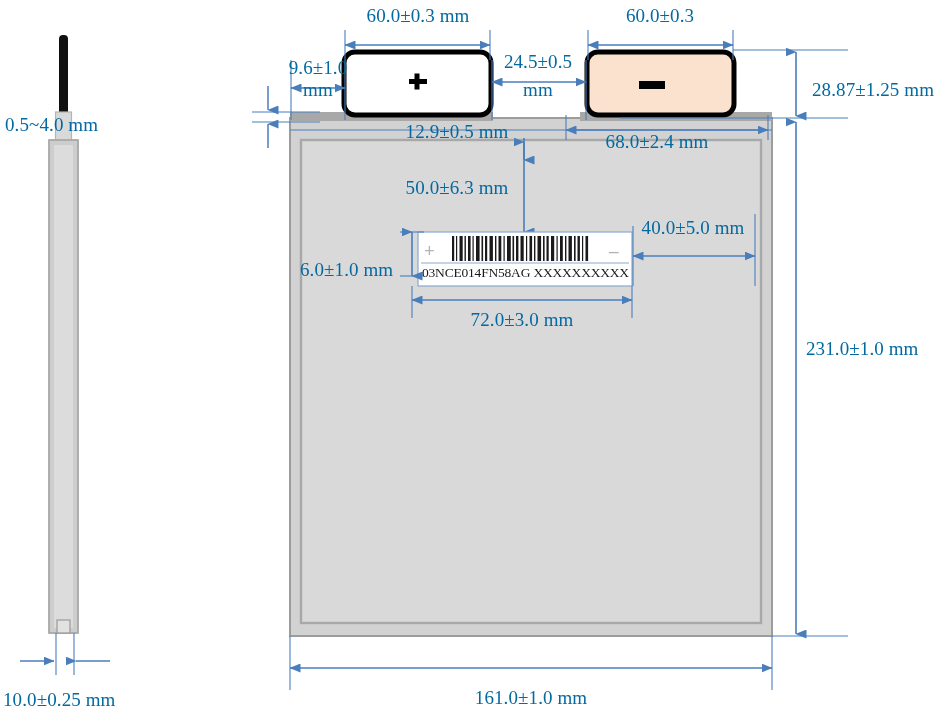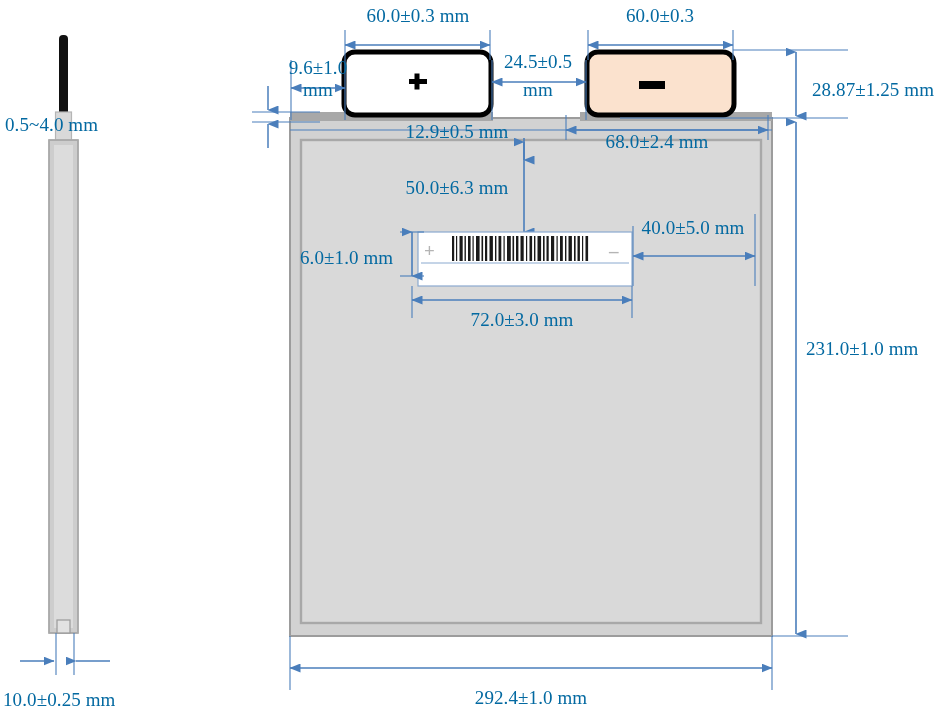--- a/index.html
+++ b/index.html
@@ -217,20 +217,21 @@
           <rect x="125.5" y="0" width="2.4" height="25"></rect>
         <rect x="130" y="0" width="1.2" height="25"></rect>
           <rect x="133.5" y="0" width="2.6" height="25"></rect>
       </g>
     </svg>
   </div>
 
   <div class="bc-plus" style="left:424px;top:240px;font-size:19px;">+</div>
   <div class="bc-minus" style="left:609px;top:240px;font-size:19px;">–</div>
 
+  <div class="labeltext" style="left:422px;top:265px;">03NCE014FN58AG XXXXXXXXXX</div>
 
   <div class="dimtext ctr" style="left:418px;top:6px;">60.0±0.3 mm</div>
 
   <div class="dimtext ctr" style="left:660px;top:6px;">60.0±0.3</div>
 
   <div class="dimtext ctr" style="left:318px;top:58px;">9.6±1.0</div>
   <div class="dimtext ctr" style="left:318px;top:80px;">mm</div>
 
   <div class="dimtext ctr" style="left:538px;top:52px;">24.5±0.5</div>
   <div class="dimtext ctr" style="left:538px;top:80px;">mm</div>
@@ -240,23 +241,23 @@
   <div class="dimtext ctr" style="left:457px;top:122px;">12.9±0.5 mm</div>
 
   <div class="dimtext" style="left:812px;top:80px;">28.87±1.25 mm</div>
 
   <div class="dimtext ctr" style="left:657px;top:132px;">68.0±2.4 mm</div>
 
   <div class="dimtext ctr" style="left:457px;top:178px;">50.0±6.3 mm</div>
 
   <div class="dimtext ctr" style="left:693px;top:218px;">40.0±5.0 mm</div>
 
-  <div class="dimtext" style="left:300px;top:248px;">6.0±1.0 mm</div>
+  <div class="dimtext" style="left:300px;top:260px;">6.0±1.0 mm</div>
 
   <div class="dimtext ctr" style="left:522px;top:310px;">72.0±3.0 mm</div>
 
   <div class="dimtext" style="left:806px;top:339px;">231.0±1.0 mm</div>
 
-  <div class="dimtext ctr" style="left:531px;top:688px;">292.4±1.0 mm</div>
+  <div class="dimtext ctr" style="left:531px;top:688px;">161.0±1.0 mm</div>
 
   <div class="dimtext" style="left:3px;top:690px;">10.0±0.25 mm</div>
 
 </div>
 
 </body></html>

